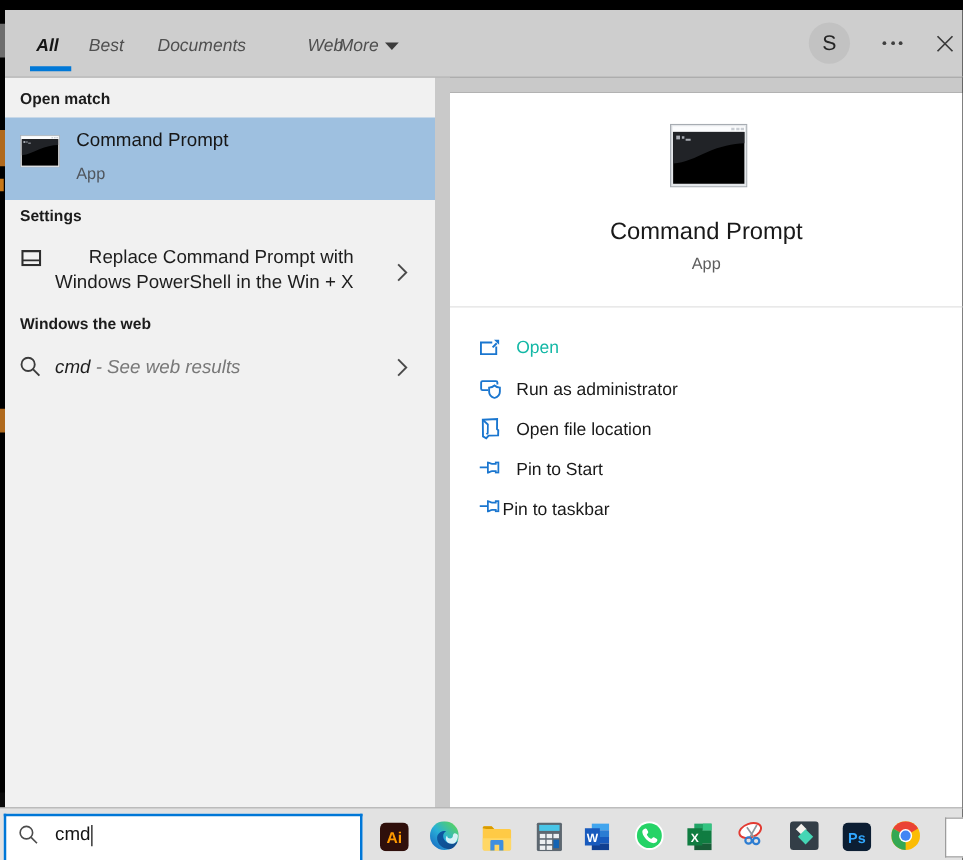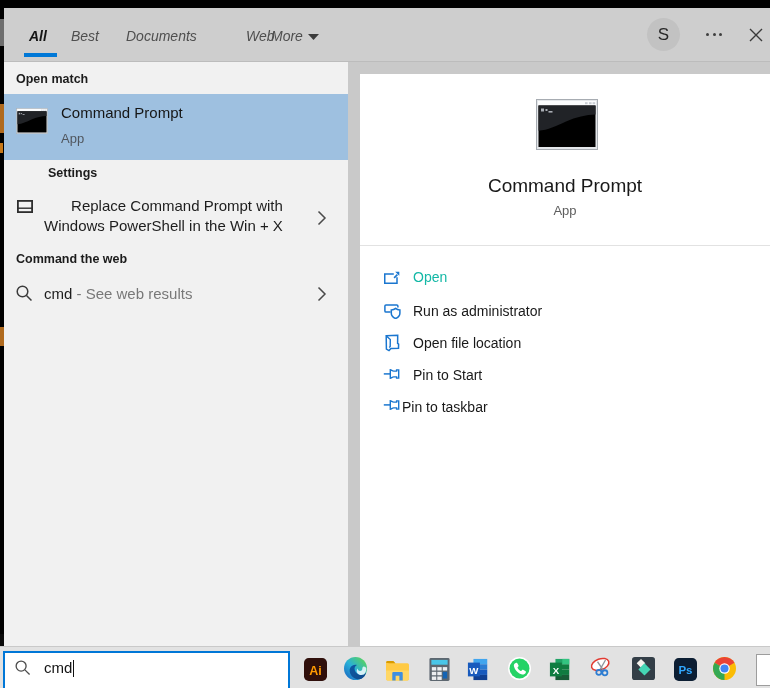--- a/index.html
+++ b/index.html
@@ -68,36 +68,36 @@
     </g>
  <g fill="#c9cdd3">
       <rect x="49" y="3.2" width="2.6" height="2"></rect>
       <rect x="53" y="3.2" width="2.6" height="2"></rect>
       <rect x="56.6" y="3.2" width="2.6" height="2"></rect>
     </g>
 </svg>
 <span class="abs" style="left:61px;top:104px;font-size:15px;color:#161616;">Command Prompt</span>
 <span class="abs" style="left:61px;top:130.5px;font-size:13px;color:#50565e;">App</span>
 
-<span class="abs sechead" style="left:16px;top:165.5px;margin-left:32px;">Settings</span>
+<span class="abs sechead" style="left:16px;top:165.5px;">Settings</span>
 <svg class="abs" style="left:17px;top:200px;" width="16" height="13" viewBox="0 0 16 13">
  <rect x="0.9" y="0.9" width="14.2" height="11.2" fill="none" stroke="#2e2e2e" stroke-width="1.8"></rect>
  <line x1="1" y1="8.2" x2="15" y2="8.2" stroke="#2e2e2e" stroke-width="1.4"></line>
 </svg>
 <div class="abs" style="left:44px;top:196px;font-size:15px;line-height:20px;color:#1d1d1d;text-align:right;">Replace Command Prompt with<br>Windows PowerShell in the Win + X</div>
 <svg class="abs" style="left:317px;top:210px;" width="10" height="16" viewBox="0 0 10 16">
     <path d="M1.5 1.5 L8 8 L1.5 14.5" stroke="#4a4a4a" stroke-width="1.5" fill="none"></path>
   </svg>
 
-<span class="abs sechead" style="left:16px;top:252px;">Command the web</span>
+<span class="abs sechead" style="left:16px;top:252px;">Windows the web</span>
 <svg class="abs" style="left:16px;top:285px;" width="17" height="17" viewBox="0 0 17 17">
  <circle cx="6.5" cy="6.5" r="5.3" stroke="#3c3c3c" stroke-width="1.5" fill="none"></circle>
  <line x1="10.5" y1="10.5" x2="15.5" y2="15.5" stroke="#3c3c3c" stroke-width="1.5"></line>
 </svg>
-<span class="abs" style="left:44px;top:285px;font-size:15px;color:#1d1d1d;">cmd <span style="color:#787878;">- See web results</span></span>
+<span class="abs" style="left:44px;top:285px;font-size:15px;color:#1d1d1d;font-style:italic;">cmd <span style="color:#787878;">- See web results</span></span>
 <svg class="abs" style="left:317px;top:286px;" width="10" height="16" viewBox="0 0 10 16">
     <path d="M1.5 1.5 L8 8 L1.5 14.5" stroke="#4a4a4a" stroke-width="1.5" fill="none"></path>
   </svg>
 
 <svg class="abs" style="left:536px;top:99px;" width="62" height="51" viewBox="0 0 62 51">
  <rect x="0.5" y="0.5" width="61" height="50" fill="#e4e7ea" stroke="#a7acb2" stroke-width="1"></rect>
  <rect x="2" y="2" width="58" height="4.5" fill="#fbfcfd"></rect>
  <rect x="2.5" y="6.5" width="57" height="41.5" fill="#000"></rect>
  <path d="M2.5 6.5 H59.5 V15.6 C50 15.8 40 18.3 30 22.5 C20 27 12 31 2.5 31.8 Z" fill="#212327"></path>
  <g fill="#a9adb4">

